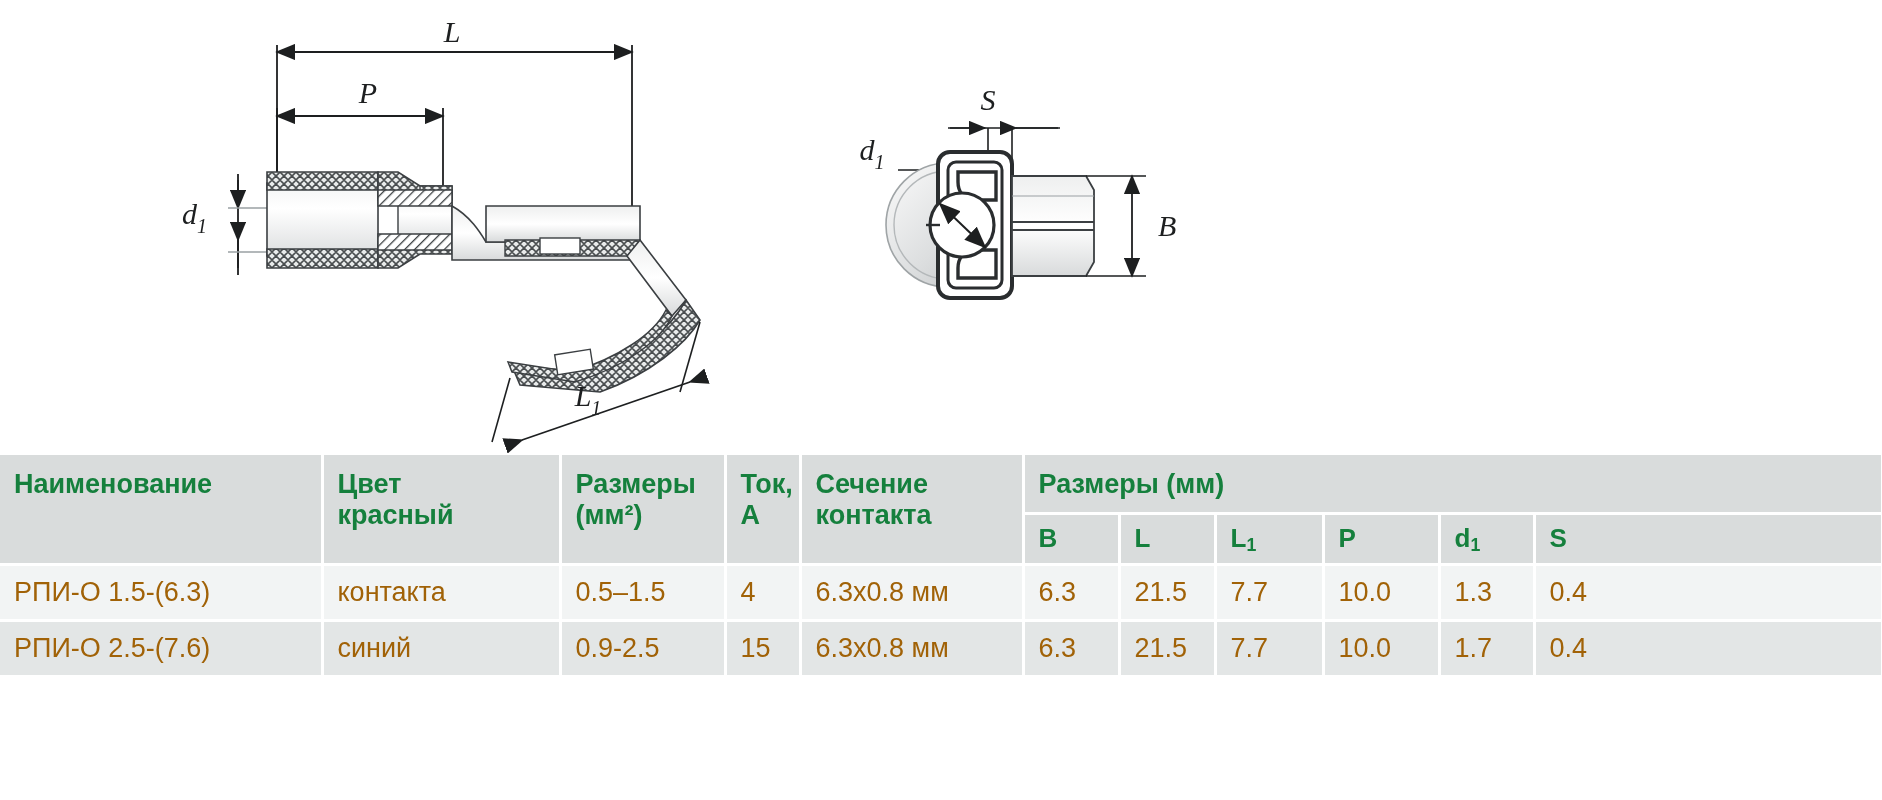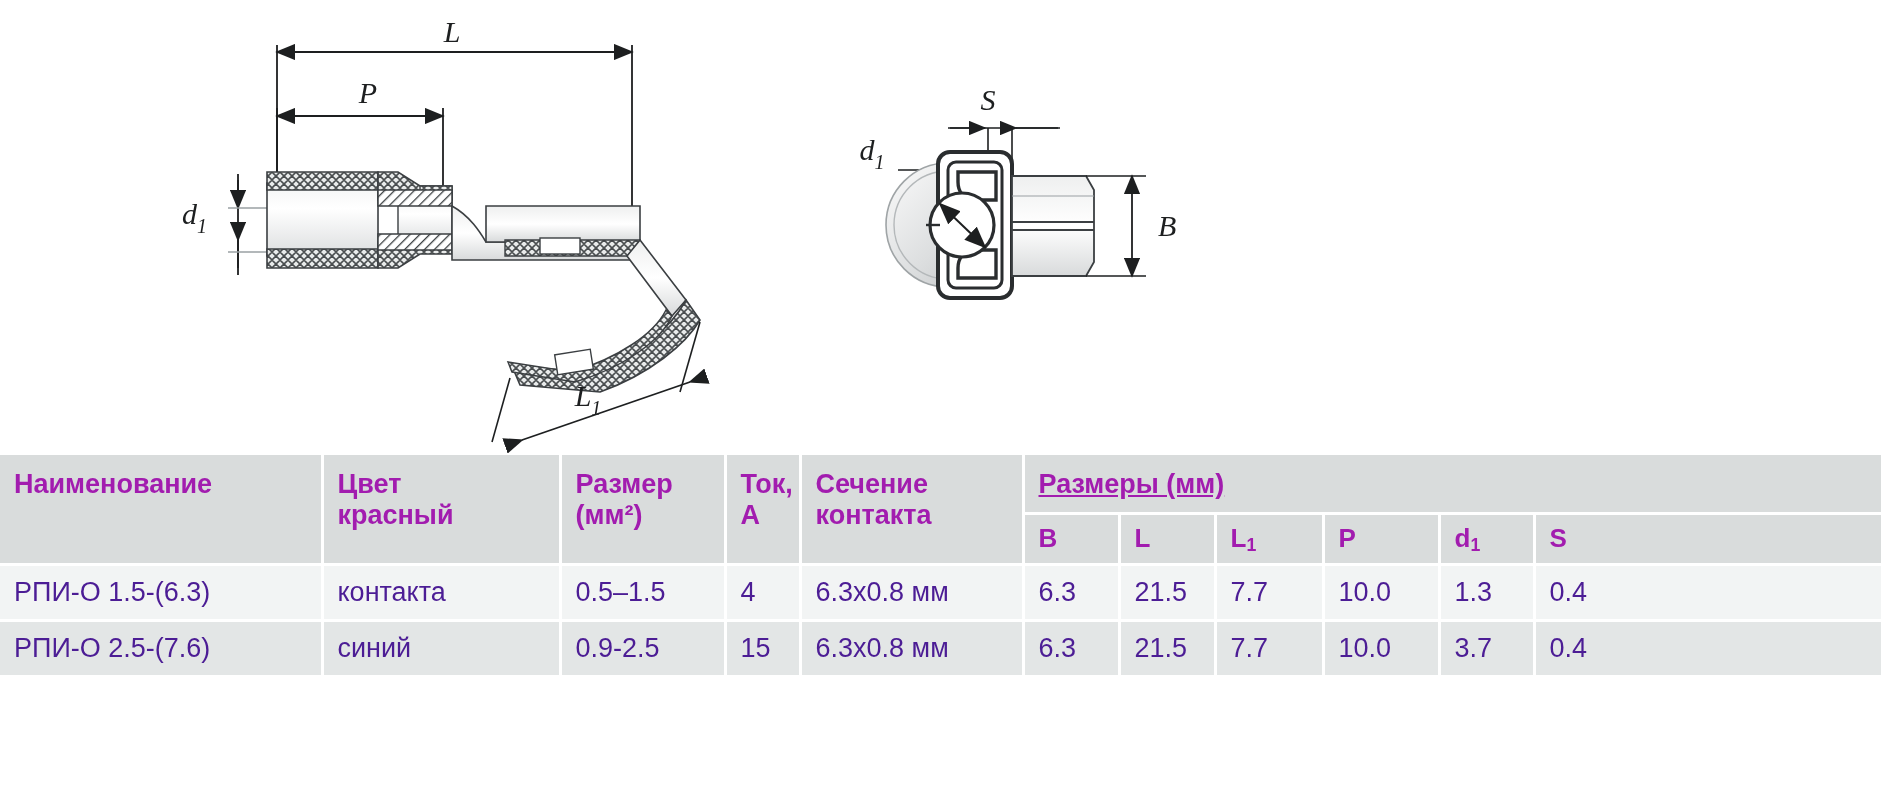--- a/index.html
+++ b/index.html
@@ -7,27 +7,27 @@
        font-family:"Liberation Sans","DejaVu Sans",sans-serif;}
 
   
   #drawing{position:absolute;left:0;top:0;width:1882px;height:455px;}
   #drawing svg{display:block;}
 
   
   #spec-table{position:absolute;left:0;top:455px;width:1882px;}
   table{border-collapse:collapse;width:1882px;table-layout:fixed;
         font-family:"Liberation Sans","DejaVu Sans",sans-serif;}
-  thead th{background:#d9dcdc;color:#a21caf;font-size:27px;font-weight:bold;
+  thead th{background:#d9dcdc;color:#15803d;font-size:27px;font-weight:bold;
            text-align:left;vertical-align:top;padding:14px 14px 12px 14px;
            border-right:3px solid #ffffff;line-height:1.16;}
   thead th.sub{font-size:26px;padding-top:8px;padding-bottom:10px;
                border-top:3px solid #ffffff;}
-  thead th.grp{border-bottom:0;text-decoration:underline;}
-  tbody td{font-size:27px;color:#4c1d95;padding:11px 14px;
+  thead th.grp{border-bottom:0;}
+  tbody td{font-size:27px;color:#a16207;padding:11px 14px;
            border-right:3px solid #ffffff;border-top:3px solid #ffffff;
            white-space:nowrap;}
   tbody tr.r0 td{background:#f2f4f4;}
   tbody tr.r1 td{background:#e3e6e6;}
   sub{font-size:0.68em;vertical-align:baseline;position:relative;top:4px;}
   .dimlabel{font-family:"Liberation Serif","DejaVu Serif",serif;
             font-style:italic;font-size:30px;fill:#1d1f20;}
   .dimlabel-sub{font-family:"Liberation Serif","DejaVu Serif",serif;
             font-style:italic;font-size:20px;fill:#1d1f20;}
 </style>
@@ -192,21 +192,21 @@
         <col style="width:348px">
   </colgroup>
   <thead>
     <tr>
       <th rowspan="2">Наименование</th>
       <th rowspan="2">
         <span>Цвет</span><br>
         <span>красный</span>
       </th>
       <th rowspan="2">
-        <span>Размер</span><br>
+        <span>Размеры</span><br>
         <span>(мм²)</span>
       </th>
       <th rowspan="2">
         <span>Ток,</span><br>
         <span>А</span>
       </th>
       <th rowspan="2">
         <span>Сечение</span><br>
         <span>контакта</span>
       </th>
@@ -238,18 +238,18 @@
         <tr class="r1">
           <td>РПИ-О 2.5-(7.6)</td>
           <td>синий</td>
           <td>0.9-2.5</td>
           <td>15</td>
           <td>6.3x0.8 мм</td>
           <td>6.3</td>
           <td>21.5</td>
           <td>7.7</td>
           <td>10.0</td>
-          <td>3.7</td>
+          <td>1.7</td>
           <td>0.4</td>
         </tr>
       </tbody>
 </table>
 </div>
 
 </body></html>

